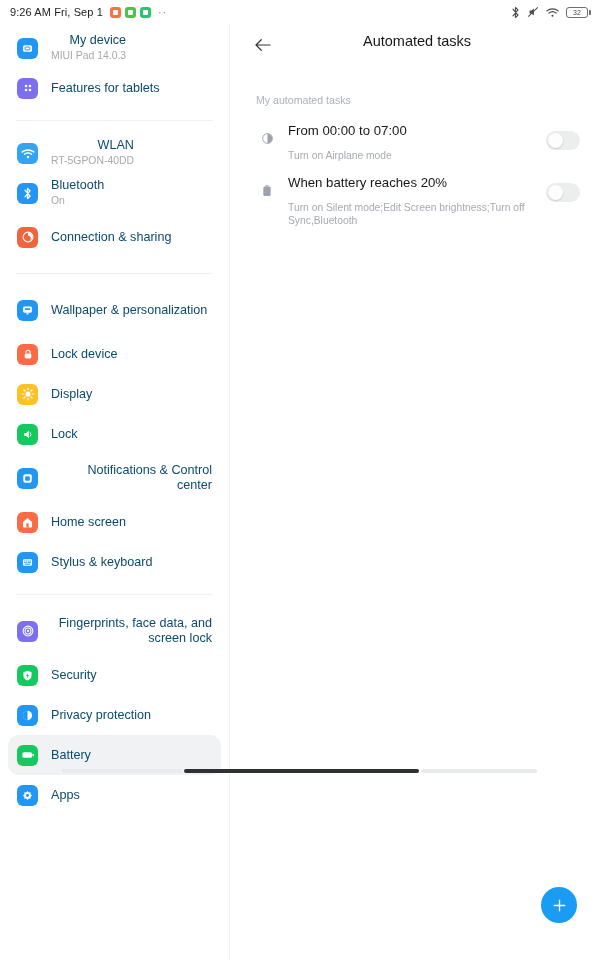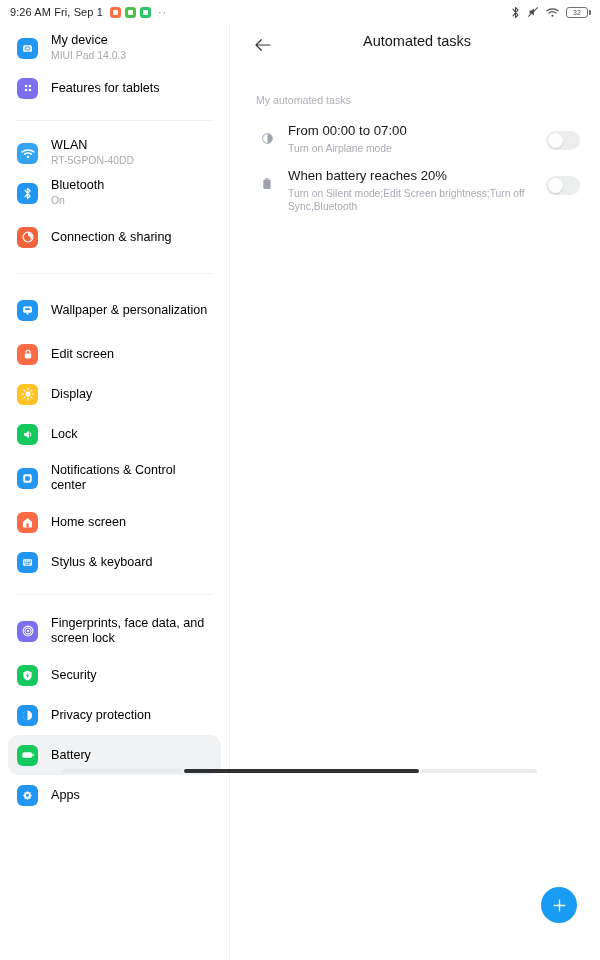--- a/index.html
+++ b/index.html
@@ -53,21 +53,21 @@
   }
   .nav-item.two-line { height: 48px; }
   .nav-item.selected { background: #f1f2f3; }
   .nav-ico {
     width: 21px; height: 21px; border-radius: 6px; flex: none;
     display: flex; align-items: center; justify-content: center;
     position: relative;
   }
   .nav-ico svg { display:block; }
   .nav-txt { min-width: 0; }
-  .nav-label { font-size: 12.6px; color: #000000; line-height: 15px; }
+  .nav-label { font-size: 12.6px; color: #0c4a6e; line-height: 15px; text-align: right; }
   .nav-sub { font-size: 10.4px; color: #a9a9ad; line-height: 14px; margin-top: 1px; }
   .divider { height: 1px; background: #f2f2f4; margin: 12px 16px 12px 16px; }
 
   
   .main { position: absolute; top: 24px; left: 232px; width: 370px; height: 936px; background:#fff; }
   .main-head { position: relative; height: 42px; }
   .back-btn {
     position: absolute; left: 18px; top: 8px; width: 26px; height: 26px;
     display: flex; align-items: center; justify-content: center; cursor: pointer;
   }
@@ -77,21 +77,21 @@
   }
   .section-label {
     padding: 4px 0 10px 24px; font-size: 10.6px; color: #aeb0bb; margin-top: 24px;
   }
   .task-row {
     display: flex; align-items: flex-start; padding: 4px 22px 4px 24px; min-height: 40px;
   }
   .task-ico { width: 22px; flex: none; display: flex; justify-content: center; padding-top: 12px; }
   .task-body { flex: 1; min-width: 0; padding: 2px 0 2px 10px; }
   .task-title { font-size: 13.2px; color: #17171a; line-height: 18px; font-weight: 400; }
-  .task-desc { font-size: 10.3px; color: #a8aab4; line-height: 13px; margin-top: 2px; }
+  .task-desc { font-size: 10.3px; color: #a8aab4; line-height: 13px; margin-top: 9px; }
   .switch {
     flex: none; width: 34px; height: 19px; border-radius: 10px;
     background: #eceded; position: relative; margin-top: 11px; margin-left: 8px; cursor: pointer;
   }
   .switch .knob {
     position: absolute; top: 2px; left: 2px; width: 15px; height: 15px;
     border-radius: 50%; background: #fdfdfd; box-shadow: 0 1px 2px rgba(0,0,0,.14);
   }
 
   .fab {
@@ -232,21 +232,21 @@
           </span>
         </div>
         <div class="nav-item">
           <span class="nav-ico" style="background: rgb(250, 107, 70);">
             <svg width="12" height="13" viewBox="0 0 16 16">
               <path d="M5.2 6.8 V5.2 a2.8 2.8 0 0 1 5.6 0 v1.6" fill="none" stroke="#ffffff" stroke-width="1.4"></path>
               <rect x="3.6" y="6.6" width="8.8" height="6.6" rx="1.8" fill="#ffffff"></rect>
             </svg>
           </span>
           <span class="nav-txt">
-            <div class="nav-label">Edit screen</div>
+            <div class="nav-label">Lock device</div>
           </span>
         </div>
         <div class="nav-item">
           <span class="nav-ico" style="background: rgb(255, 194, 36);">
             <svg width="14" height="14" viewBox="0 0 16 16">
               <circle cx="8" cy="8" r="2.9" fill="#ffffff"></circle>
               <g stroke="#ffffff" stroke-width="1.4" stroke-linecap="round">
                 <path d="M8 1.4V3"></path>
                 <path d="M8 13V14.6"></path>
                 <path d="M1.4 8H3"></path>

